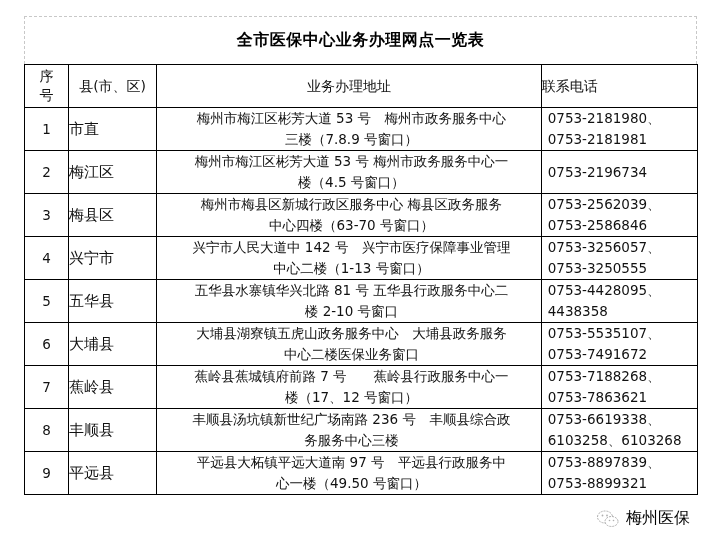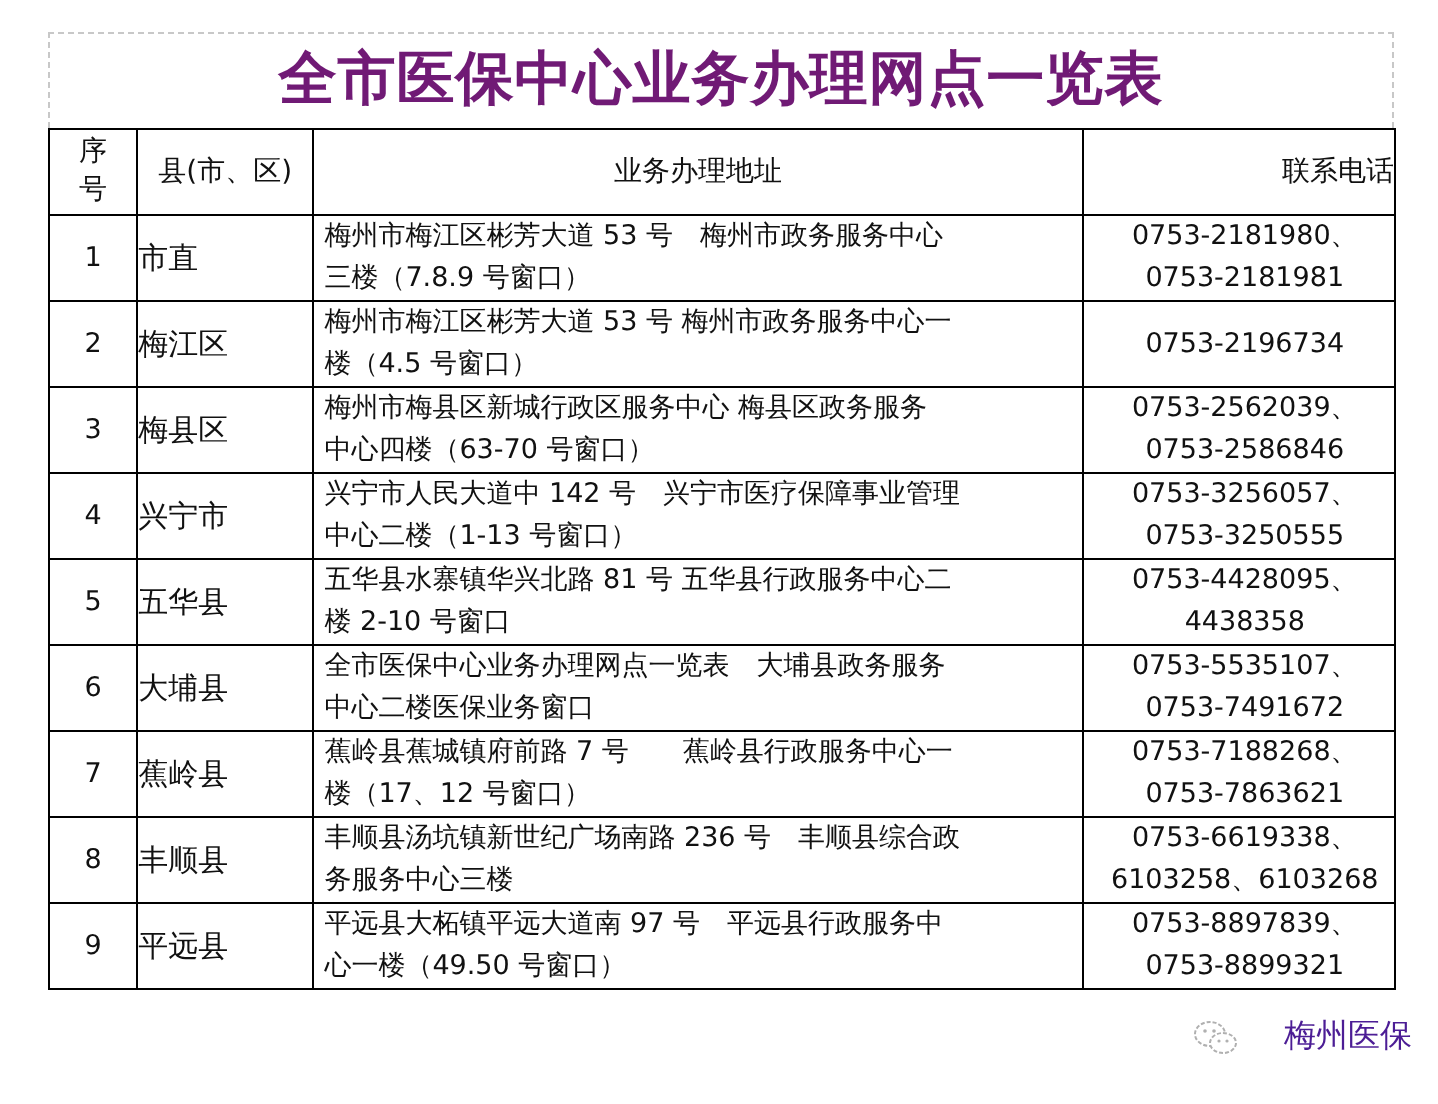--- a/index.html
+++ b/index.html
@@ -27,24 +27,24 @@
     }
     .title {
       position: absolute;
       left: 24px;
       top: 16px;
       width: 673px;
       height: 48px;
       display: flex;
       align-items: center;
       justify-content: center;
-      font-size: 29px;
+      font-size: 16px;
       font-weight: bold;
       letter-spacing: 0.5px;
-      color: #701a75;
+      color: #000000;
     }
     table.grid {
       position: absolute;
       left: 24px;
       top: 64px;
       border-collapse: collapse;
       table-layout: fixed;
       width: 674px;
     }
     table.grid th, table.grid td {
@@ -58,32 +58,32 @@
       font-size: 14px;
       text-align: center;
       line-height: 19px;
     }
     table.grid td {
       height: 41px;
       font-size: 13.5px;
     }
     .c-no { width: 43px; text-align: center; }
     .c-county { width: 87px; font-size: 15px !important; }
-    .c-addr { width: 383px; text-align: left; padding-left: 5px !important; line-height: 21px; }
-    .c-phone { width: 155px; text-align: center; padding-left: 6px !important; line-height: 21px; }
+    .c-addr { width: 383px; text-align: center; padding-left: 5px !important; line-height: 21px; }
+    .c-phone { width: 155px; text-align: left; padding-left: 6px !important; line-height: 21px; }
     th.c-no { line-height: 20px; }
     .addr-text, .phone-text { white-space: pre-line; display: block; }
     .watermark {
       position: absolute;
       left: 596px;
       top: 508px;
       display: flex;
       align-items: center;
-      gap: 22px;
-      color: #4c1d95;
+      gap: 6px;
+      color: #000000;
       font-size: 16px;
     }
     .wm-icon {
       width: 24px;
       height: 20px;
       position: relative;
     }
   </style>
 </head>
 <body>
@@ -93,21 +93,21 @@
 
 <table class="grid">
   <thead>
     <tr>
       <th class="c-no">
           <span class="addr-text">序
 号</span>
         </th>
       <th class="c-county" style="font-size:14px !important">县(市、区)</th>
       <th class="c-addr" style="text-align:center;padding-left:0 !important">业务办理地址</th>
-      <th class="c-phone" style="text-align:right;padding-left:0 !important">联系电话</th>
+      <th class="c-phone" style="text-align:left;padding-left:0 !important">联系电话</th>
     </tr>
   </thead>
   <tbody>
     <tr>
       <td class="c-no">1</td>
       <td class="c-county">市直</td>
       <td class="c-addr">
           <span class="addr-text">梅州市梅江区彬芳大道 53 号　梅州市政务服务中心
 三楼（7.8.9 号窗口）</span>
         </td>
@@ -160,21 +160,21 @@
         </td>
       <td class="c-phone">
           <span class="phone-text">0753-4428095、
 4438358</span>
         </td>
     </tr>
     <tr>
       <td class="c-no">6</td>
       <td class="c-county">大埔县</td>
       <td class="c-addr">
-          <span class="addr-text">全市医保中心业务办理网点一览表　大埔县政务服务
+          <span class="addr-text">大埔县湖寮镇五虎山政务服务中心　大埔县政务服务
 中心二楼医保业务窗口</span>
         </td>
       <td class="c-phone">
           <span class="phone-text">0753-5535107、
 0753-7491672</span>
         </td>
     </tr>
     <tr>
       <td class="c-no">7</td>
       <td class="c-county">蕉岭县</td>

